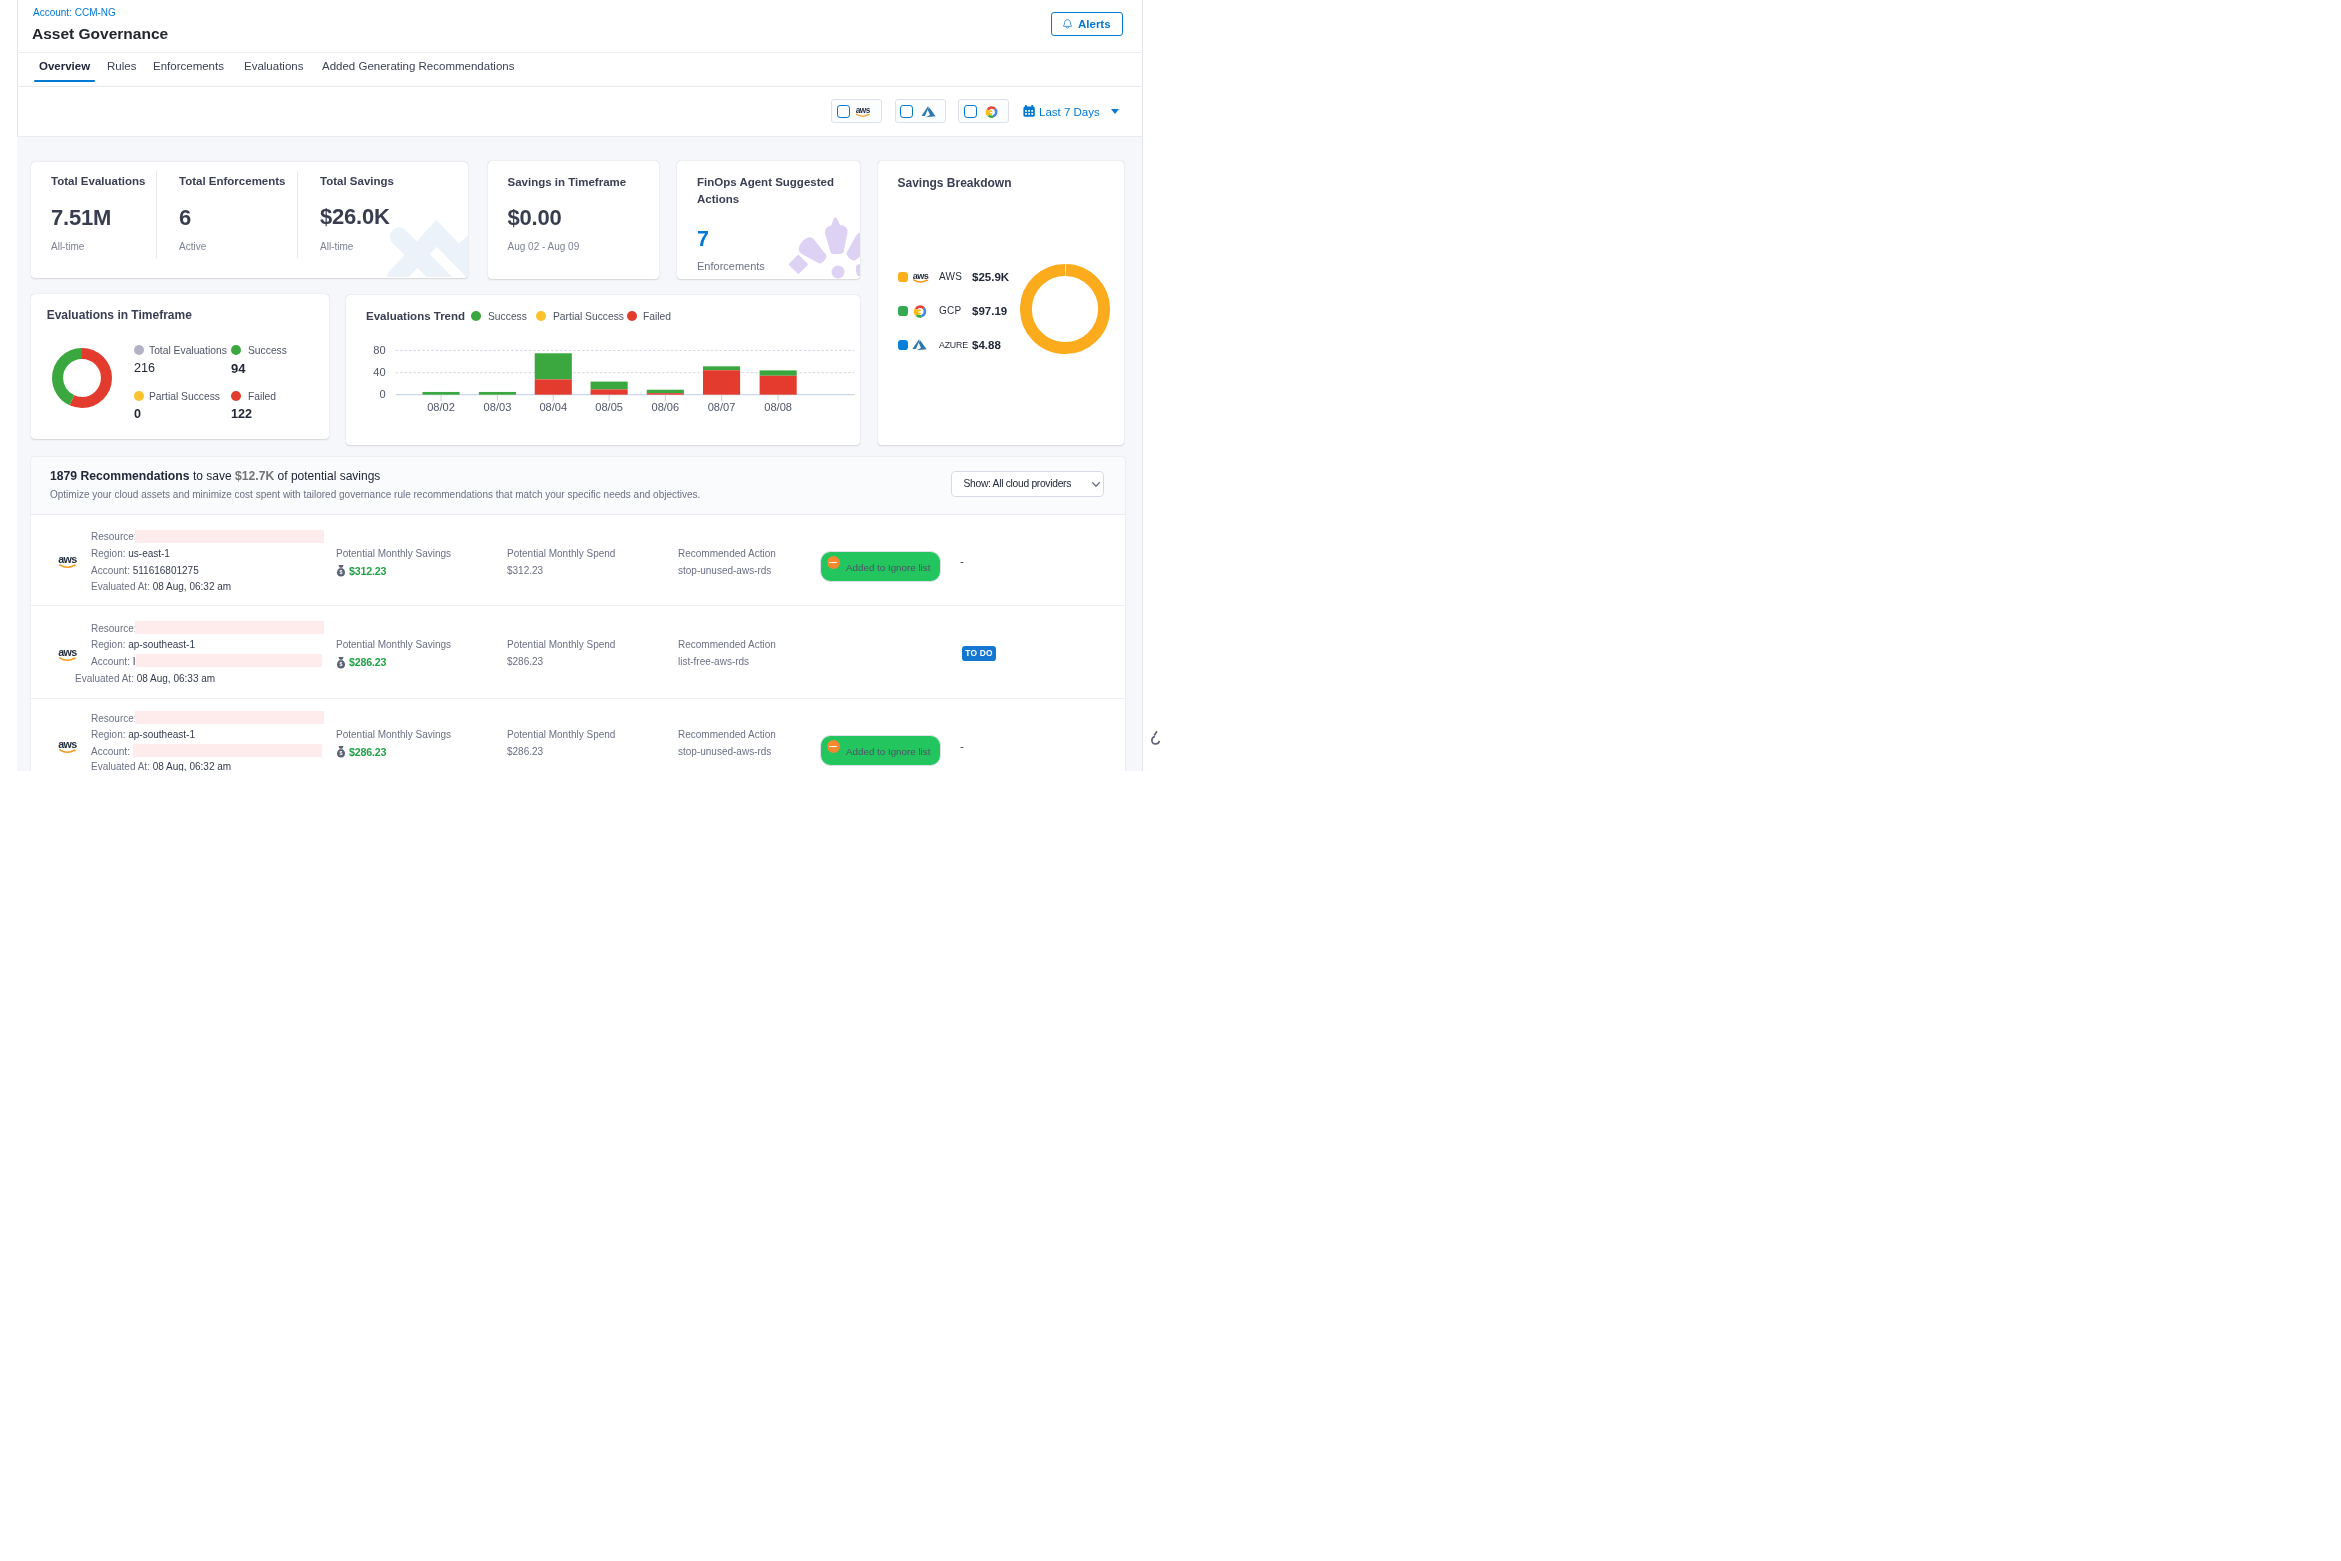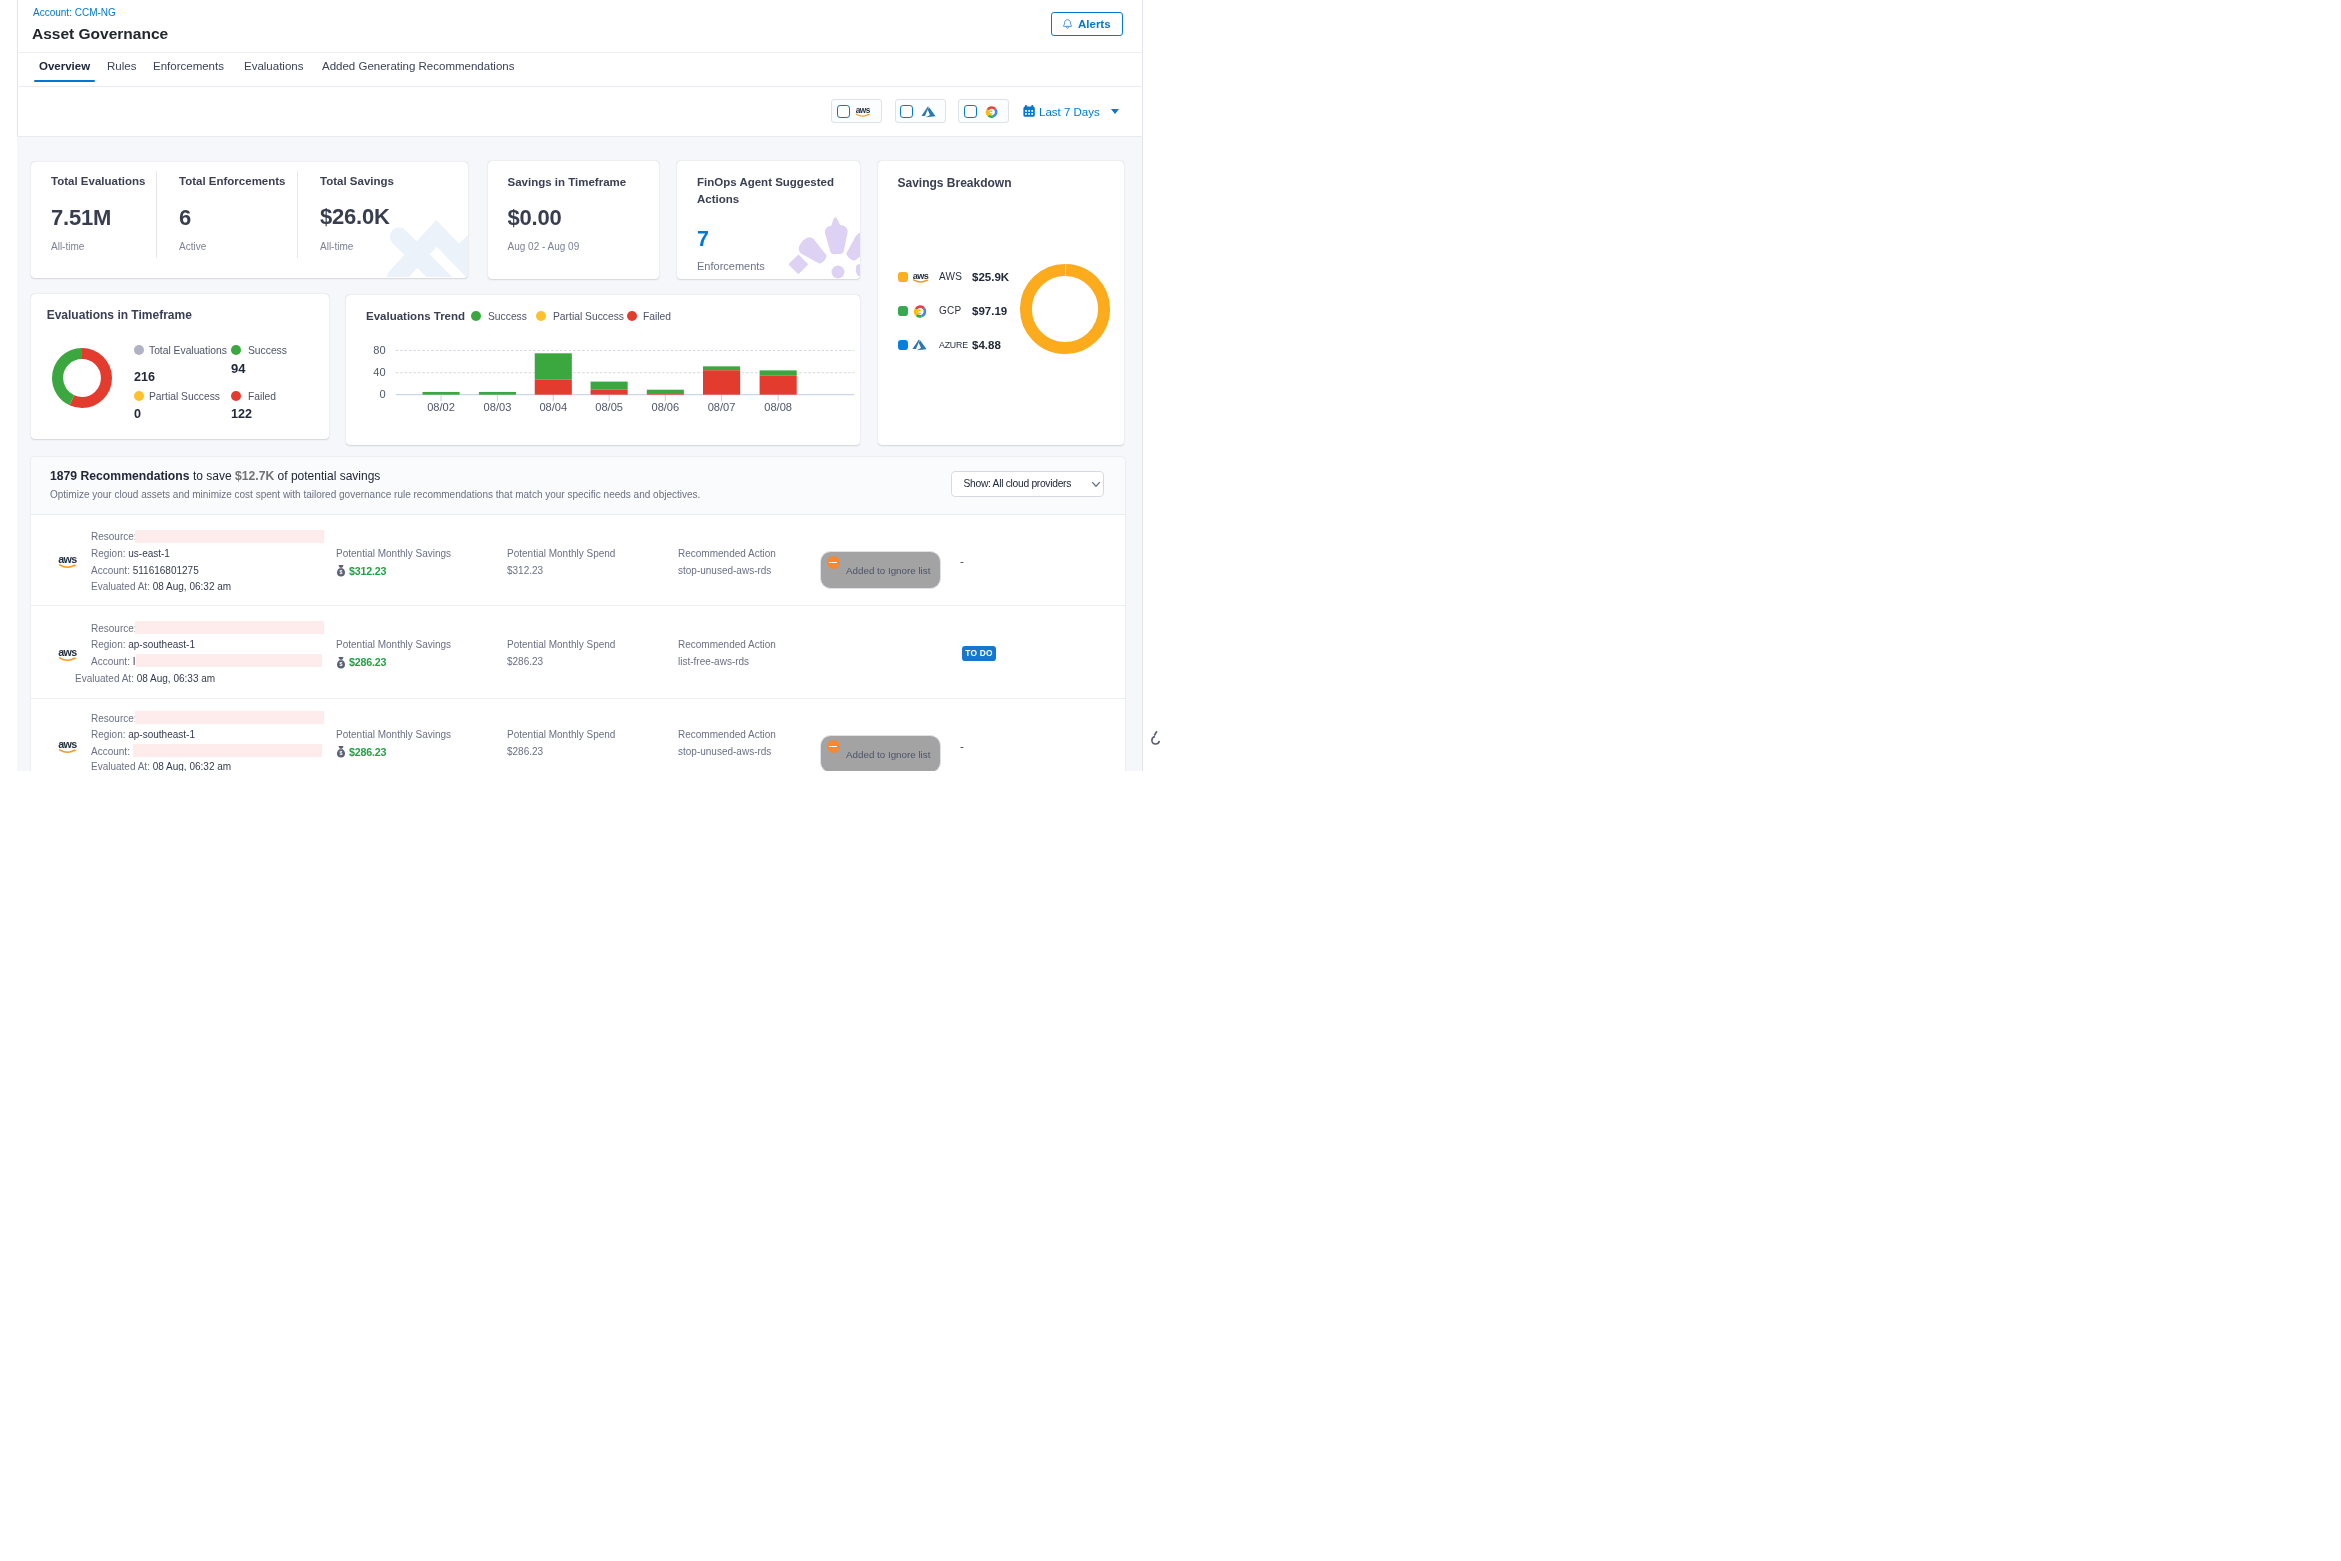--- a/index.html
+++ b/index.html
@@ -7,21 +7,21 @@
 body{position:relative;font-family:"Liberation Sans",sans-serif;background:#fff;overflow:hidden;color:#22272d}
 .abs{position:absolute}
 .card{position:absolute;background:#fff;border-radius:3.8px;box-shadow:0 0 0.8px rgba(40,41,61,.2),0 0.8px 1.5px rgba(96,97,112,.2)}
 .blue{color:#0278d5}
 .ctitle{font-weight:bold;color:#3a3f54;font-size:11.5px}
 .bignum{font-weight:bold;color:#383e50;font-size:22px;letter-spacing:-0.2px}
 .sub{color:#7d8295;font-size:10px}
 .pink{position:absolute;background:#fdeceb;height:13.4px}
 .rowlbl{position:absolute;font-size:10px;color:#6b7085;white-space:nowrap;transform:translateY(-50%)}
 .rowlbl b{color:#343b4f;font-weight:normal}
-.pill{position:absolute;width:121px;height:38px;border:0.8px solid #dfe2ec;border-radius:10.7px;background:#a3a3a3}
+.pill{position:absolute;width:121px;height:31px;border:0.8px solid #dfe2ec;border-radius:10.7px;background:#22c55e}
 .pill .oc{position:absolute;left:5.7px;top:4px;width:13px;height:13px;border-radius:50%;background:#f7882f}
 .pill .oc:after{content:"";position:absolute;left:2.7px;top:5.7px;width:7.7px;height:1.5px;background:#fff;border-radius:0.8px}
 .pill .pt{position:absolute;left:25px;top:50%;transform:translateY(-50%);font-size:9.8px;color:#4e5367;white-space:nowrap}
 </style>
 </head>
 <body>
 
 <div class="abs" style="left:16.5px;top:0;width:0.8px;height:781px;background:#e3e5ec"></div>
 <div class="abs" style="left:1142px;top:0;width:0.8px;height:781px;background:#e3e5ec"></div>
 
@@ -178,21 +178,21 @@
 <div class="card" style="left:31px;top:294px;width:298px;height:145px">
   <div class="ctitle abs" style="left:15.7px;top:14px;font-size:12px">Evaluations in Timeframe</div>
   <svg class="abs" style="left:20.7px;top:54px" width="60" height="60" viewBox="0 0 78.5 78.5">
     <g transform="rotate(-90 39.25 39.25)">
       <circle cx="39.25" cy="39.25" r="32" fill="none" stroke="#e33b2e" stroke-width="14.5" stroke-dasharray="113.5 87.6" stroke-dashoffset="0"></circle>
       <circle cx="39.25" cy="39.25" r="32" fill="none" stroke="#3aa83e" stroke-width="14.5" stroke-dasharray="87.6 113.5" stroke-dashoffset="-113.5"></circle>
     </g>
   </svg>
   <div class="abs" style="left:103px;top:51px;width:10px;height:10px;border-radius:50%;background:#b1b2c4"></div>
   <div class="abs" style="left:118px;top:51px;font-size:10.3px;color:#4e5367">Total Evaluations</div>
-  <div class="abs" style="left:103px;top:76px;font-size:12.6px;font-weight:bold;color:#22283a">216</div>
+  <div class="abs" style="left:103px;top:67px;font-size:12.6px;font-weight:normal;color:#22283a">216</div>
   <div class="abs" style="left:200px;top:51px;width:10px;height:10px;border-radius:50%;background:#3aa83e"></div>
   <div class="abs" style="left:217px;top:51px;font-size:10.3px;color:#4e5367">Success</div>
   <div class="abs" style="left:200px;top:67px;font-size:13px;font-weight:bold;color:#22283a">94</div>
   <div class="abs" style="left:103px;top:97px;width:10px;height:10px;border-radius:50%;background:#fcc12c"></div>
   <div class="abs" style="left:118px;top:97px;font-size:10.3px;color:#4e5367">Partial Success</div>
   <div class="abs" style="left:103px;top:113px;font-size:12.6px;font-weight:bold;color:#22283a">0</div>
   <div class="abs" style="left:200px;top:97px;width:10px;height:10px;border-radius:50%;background:#e33b2e"></div>
   <div class="abs" style="left:217px;top:97px;font-size:10.3px;color:#4e5367">Failed</div>
   <div class="abs" style="left:200px;top:113px;font-size:12.6px;font-weight:bold;color:#22283a">122</div>
 </div>

